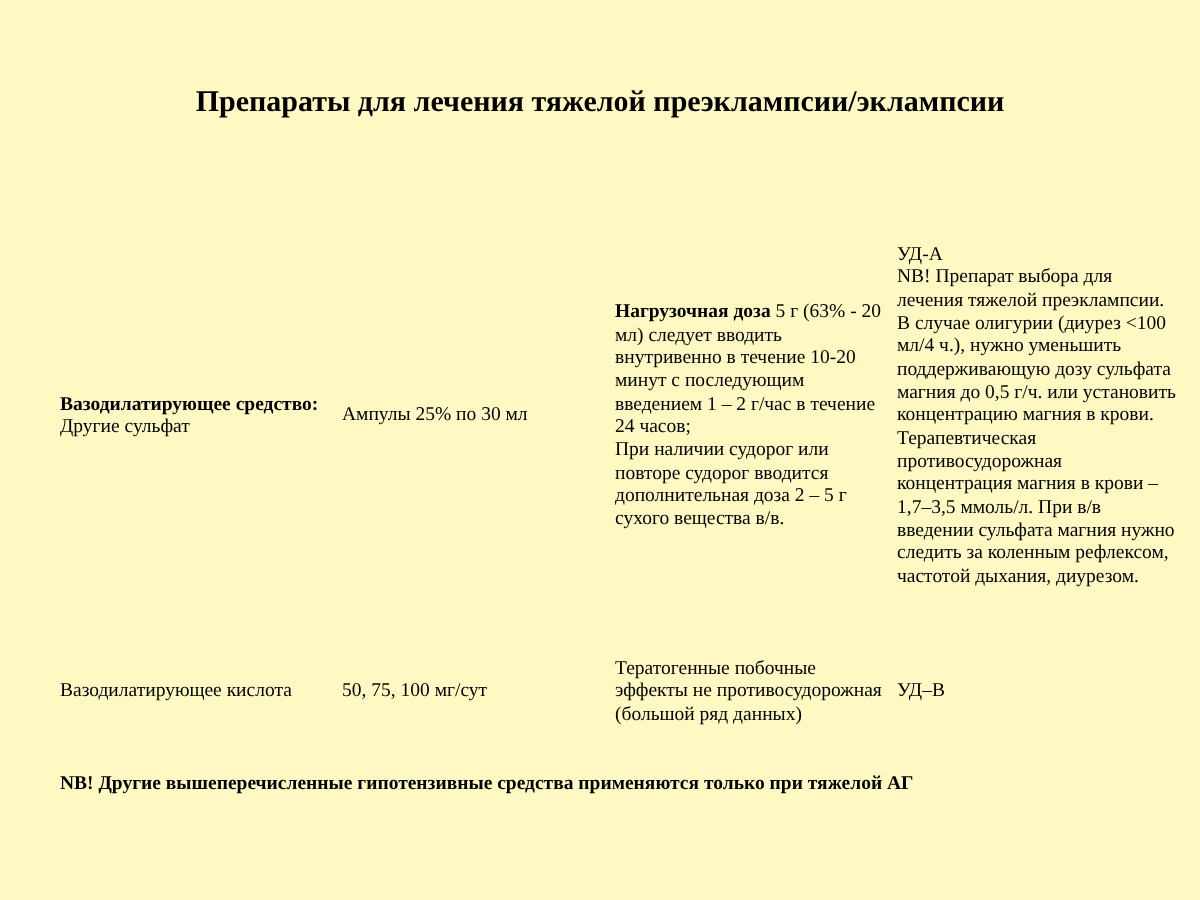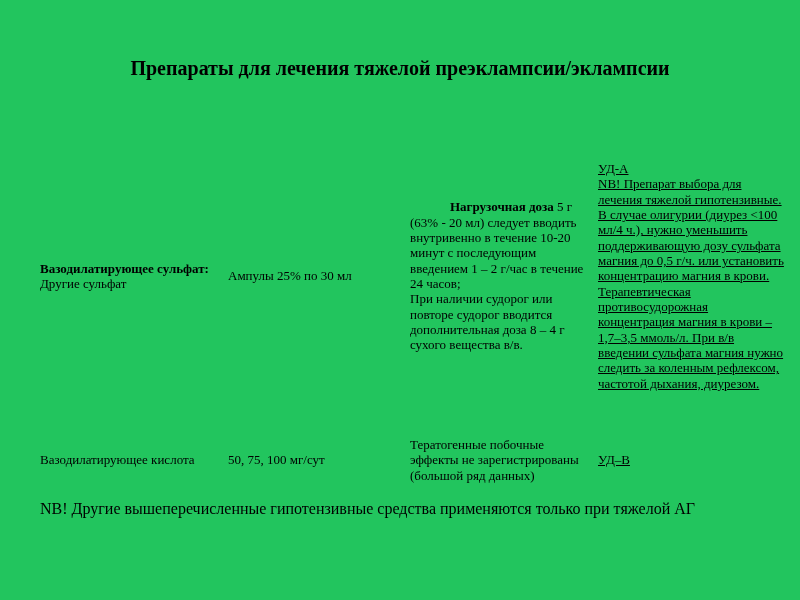--- a/index.html
+++ b/index.html
@@ -1,20 +1,20 @@
 <!DOCTYPE html>
 <html><head>
 <meta charset="utf-8">
 <style>
   html, body { margin: 0; padding: 0; background: #ffffff; }
   .slide {
     position: relative;
     width: 800px;
     height: 600px;
-    background: #22c55e;
+    background: #fef9c3;
     overflow: hidden;
     font-family: "Liberation Serif", "DejaVu Serif", serif;
     color: #000000;
   }
   .title {
     position: absolute;
     top: 57px;
     left: 0;
     width: 100%;
     text-align: center;
@@ -35,70 +35,71 @@
   .cell {
     display: table-cell;
     vertical-align: middle;
     font-size: 13px;
     line-height: 1.18;
     padding: 0 6px 0 0;
   }
   .c1 { width: 182px; }
   .c2 { width: 176px; }
   .c3 { width: 182px; }
-  .c4 { width: 188px; padding-right: 0; text-decoration: underline; }
+  .c4 { width: 188px; padding-right: 0; }
   .r1 .cell { height: 296px; }
   .r2 .cell { height: 72px; }
   .cell p { margin: 0; }
-  .b { font-weight: bold; margin-left: 40px; }
+  .b { font-weight: bold; }
   .footer-note {
     position: absolute;
     left: 40px;
-    top: 500px;
-    font-size: 16px;
+    top: 514px;
+    font-size: 13px;
     margin: 0;
+    font-weight: bold;
   }
 </style>
 </head>
 <body>
 
 <div class="slide">
 
   <h1 class="title">Препараты для лечения тяжелой преэклампсии/эклампсии</h1>
 
   <div class="drug-table">
 
     <div class="row r1">
       <div class="cell c1">
-        <p class="b">Вазодилатирующее сульфат:</p>
+        <p class="b">Вазодилатирующее средство:</p>
         <p>Другие сульфат</p>
       </div>
       <div class="cell c2">
         <p>Ампулы 25% по 30 мл</p>
       </div>
       <div class="cell c3">
         <p><span class="b">Нагрузочная доза</span><span> 5 г (63% - 20 мл) следует вводить внутривенно в течение 10-20 минут с последующим введением 1 – 2 г/час в течение 24 часов;</span></p>
-        <p>При наличии судорог или повторе судорог вводится дополнительная доза 8 – 4 г сухого вещества в/в.</p>
+        <p>При наличии судорог или повторе судорог вводится дополнительная доза 2 – 5 г сухого вещества в/в.</p>
       </div>
       <div class="cell c4">
         <p>УД-А</p>
-        <p>NB! Препарат выбора для лечения тяжелой гипотензивные.</p>
+        <p>NB! Препарат выбора для лечения тяжелой преэклампсии.</p>
         <p>В случае олигурии (диурез &lt;100 мл/4 ч.), нужно уменьшить поддерживающую дозу сульфата магния до 0,5 г/ч. или установить концентрацию магния в крови. Терапевтическая противосудорожная концентрация магния в крови – 1,7–3,5 ммоль/л. При в/в введении сульфата магния нужно следить за коленным рефлексом, частотой дыхания, диурезом.</p>
       </div>
     </div>
 
     <div class="row r2">
       <div class="cell c1">
         <p>Вазодилатирующее кислота</p>
       </div>
       <div class="cell c2">
         <p>50, 75, 100 мг/сут</p>
       </div>
       <div class="cell c3">
-        <p>Тератогенные побочные эффекты не зарегистрированы (большой ряд данных)</p>
+        <p>Тератогенные побочные эффекты не противосудорожная (большой ряд данных)</p>
       </div>
       <div class="cell c4">
         <p>УД–В</p>
       </div>
     </div>
 
   </div>
 
   <p class="footer-note">NB! Другие вышеперечисленные гипотензивные средства применяются только при тяжелой АГ</p>
 

